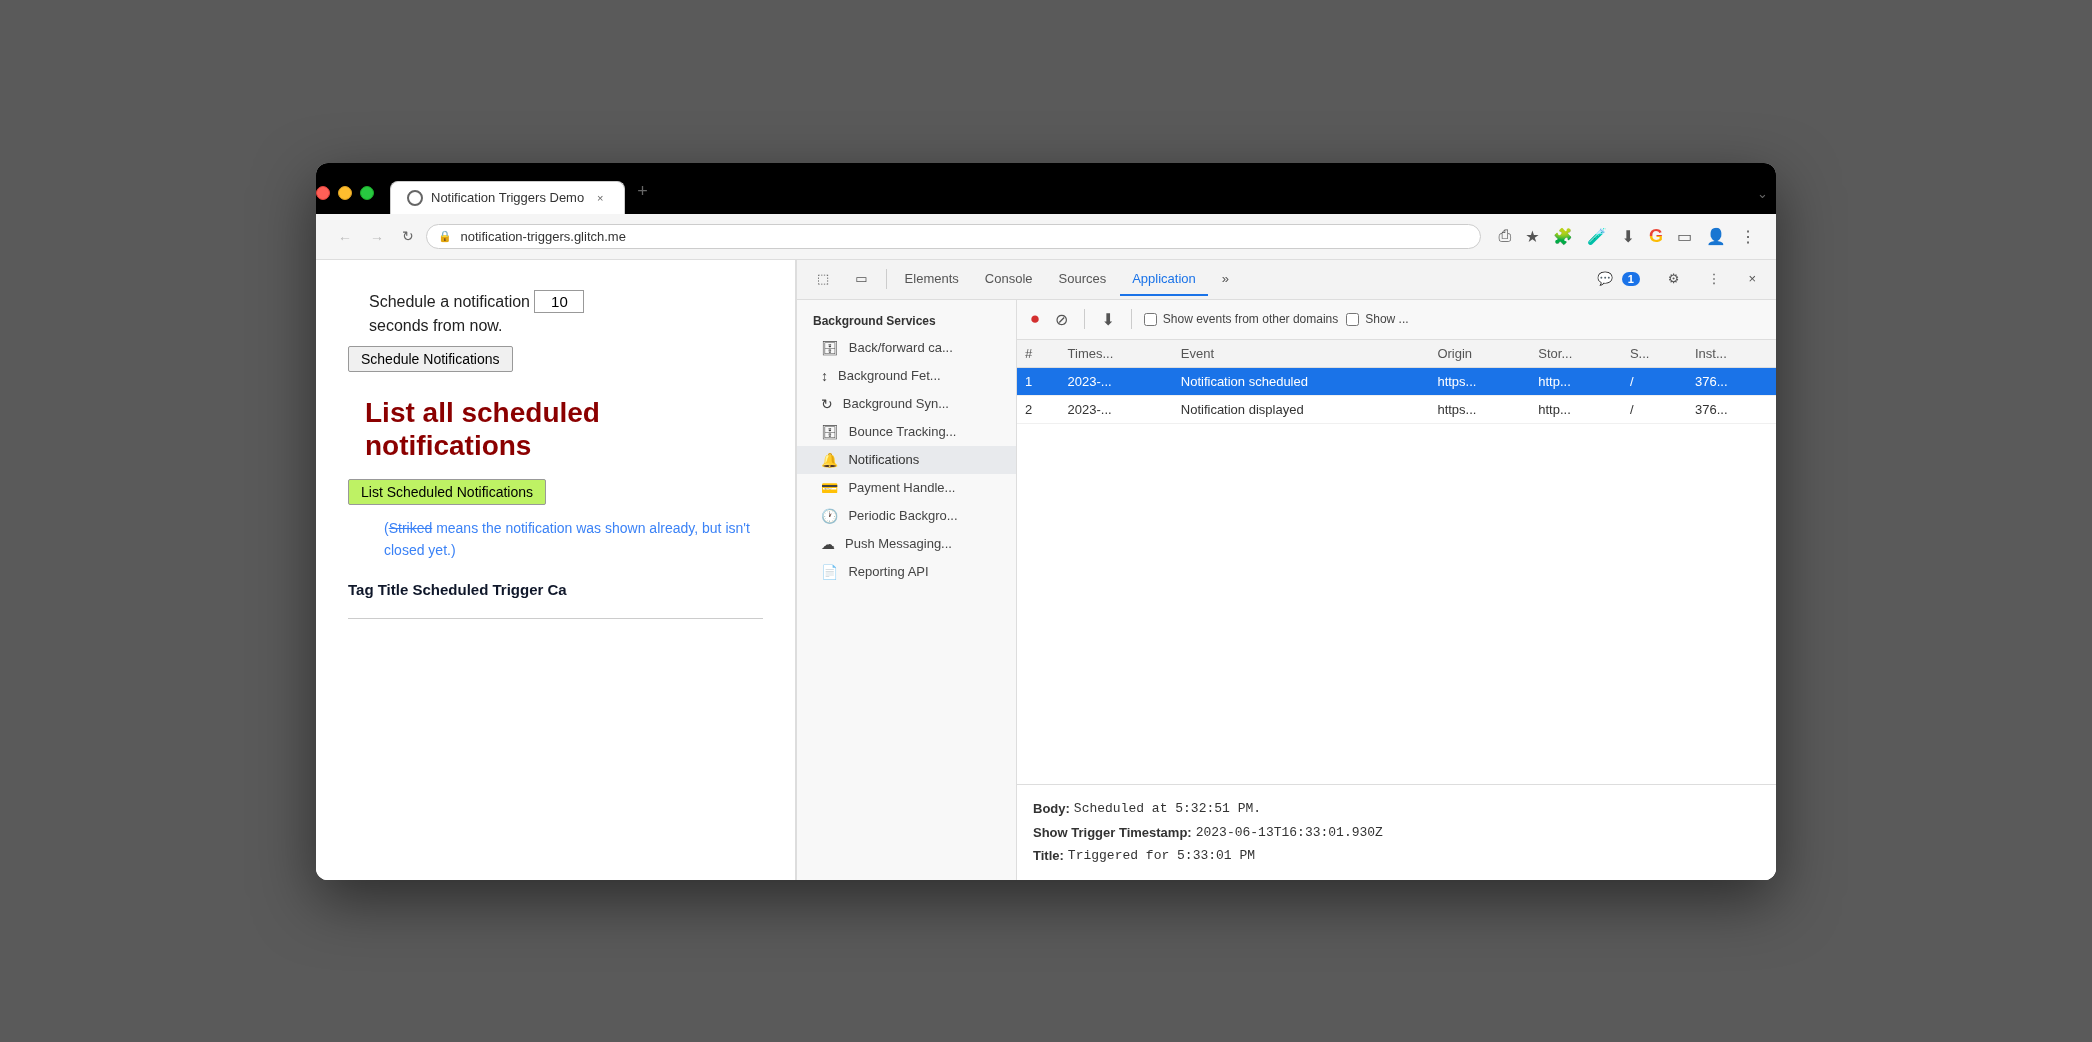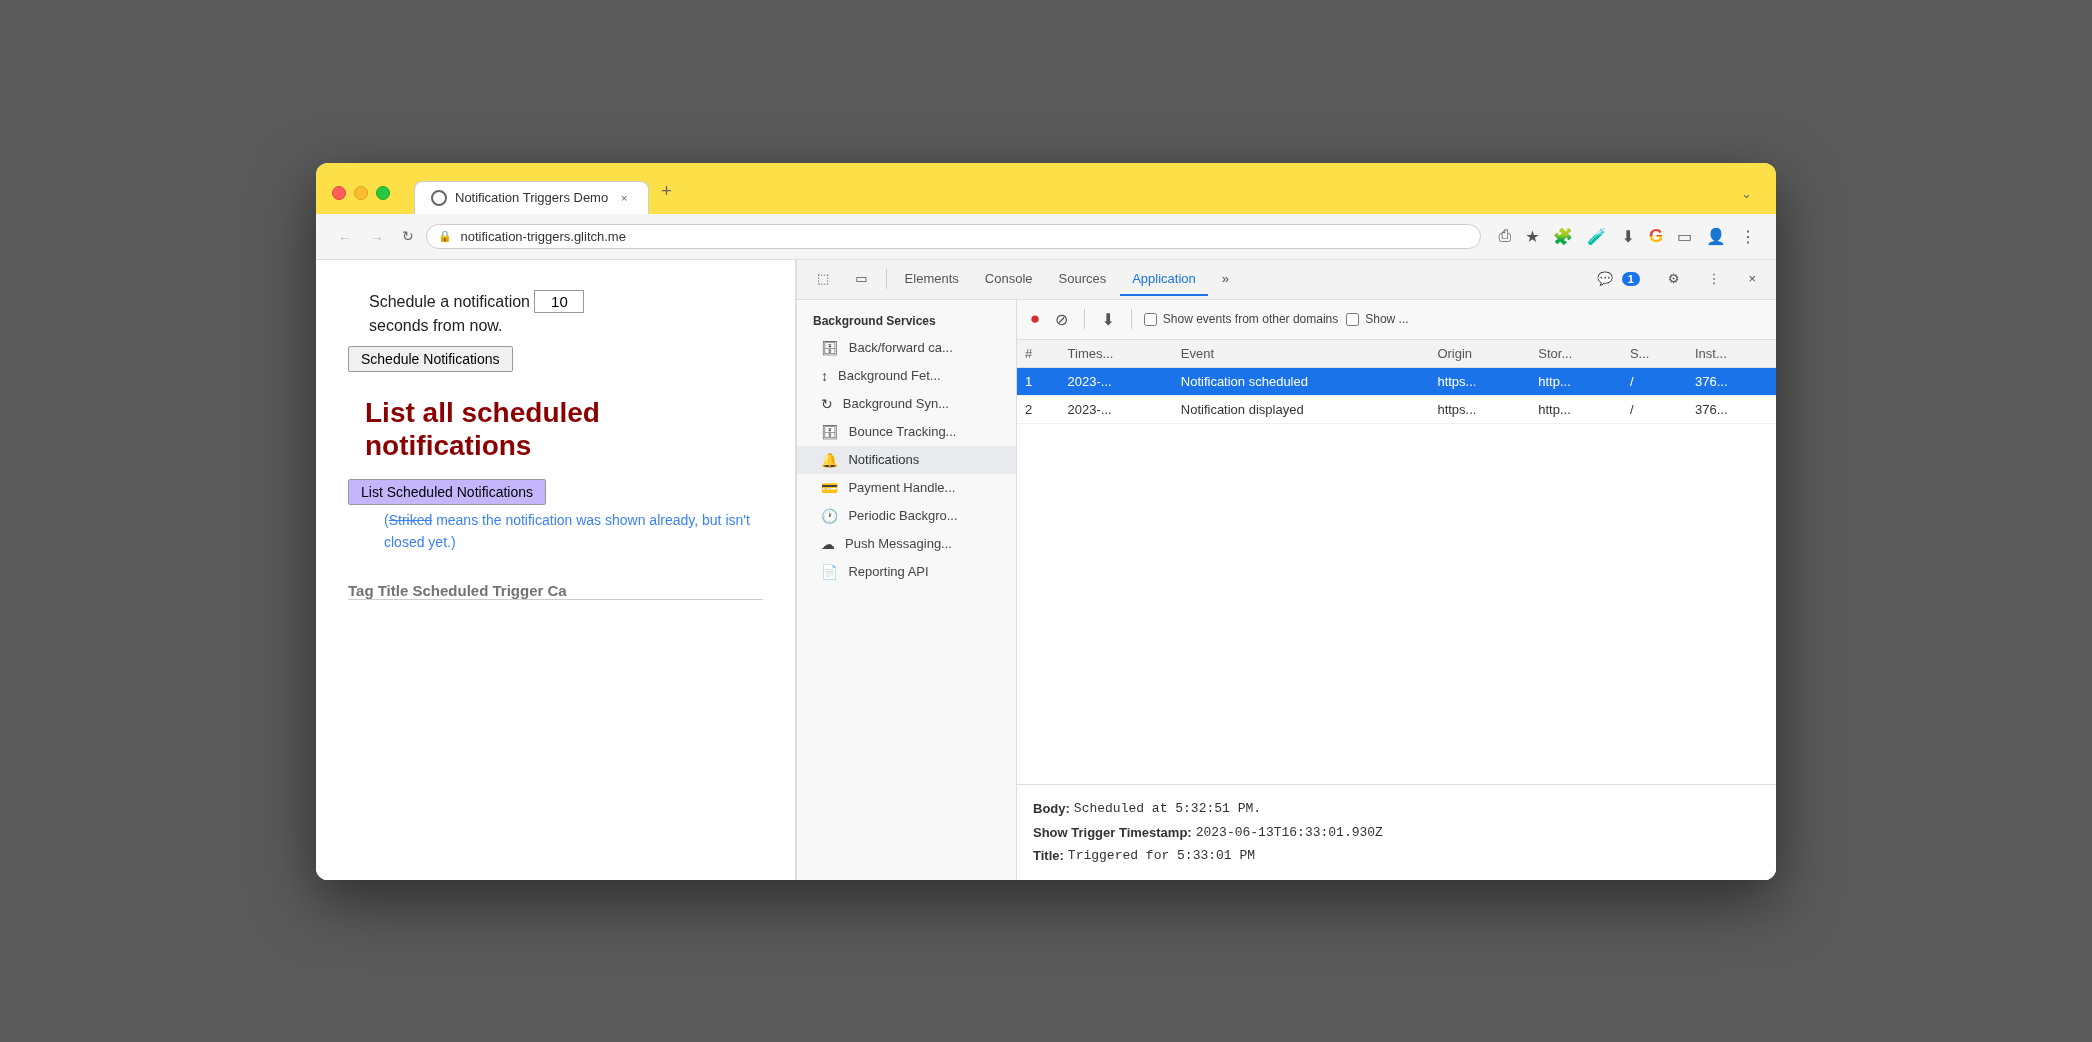--- a/index.html
+++ b/index.html
@@ -15,25 +15,24 @@
     .browser-window {
       width: 1460px;
       background: #f0f0f0;
       border-radius: 12px;
       box-shadow: 0 20px 60px rgba(0,0,0,0.5);
       overflow: hidden;
     }
 
     
     .title-bar {
-      background: #fde047;
-      padding: 10px 16px 0;
-      display: flex;
-      align-items: center;
-      gap: 8px;
+      background: #000000;
+      padding: 10px 0 0;
+      display: flex;
+      align-items: center;
     }
 
     .traffic-lights {
       display: flex;
       gap: 8px;
       margin-right: 8px;
     }
     .traffic-light {
       width: 14px; height: 14px;
       border-radius: 50%;
@@ -199,46 +198,46 @@
     .list-notifications-heading {
       font-size: 28px;
       font-weight: bold;
       color: #8b0000;
       margin: 20px 17px 16px;
       line-height: 1.2;
     }
 
     .list-btn {
       padding: 4px 12px;
-      background: #c4b5fd;
+      background: #bef264;
       border: 1px solid #999;
       border-radius: 2px;
       font-size: 14px;
       cursor: pointer;
-      margin-bottom: 4px;
+      margin-bottom: 12px;
     }
 
     .striked-note {
       font-size: 14px;
       color: #3b82f6;
       line-height: 1.6;
       margin-left: 36px;
     }
 
     .striked-text {
       text-decoration: line-through;
     }
 
     .table-header {
       font-size: 15px;
       font-weight: bold;
-      color: #737373;
-      margin-top: 29px;
+      color: #0f172a;
+      margin-top: 20px;
       border-bottom: 1px solid #ccc;
-      padding-bottom: 0;
+      padding-bottom: 20px;
     }
 
     
     .devtools {
       flex: 1;
       display: flex;
       flex-direction: column;
       background: #fff;
       border-left: 1px solid #ddd;
     }

